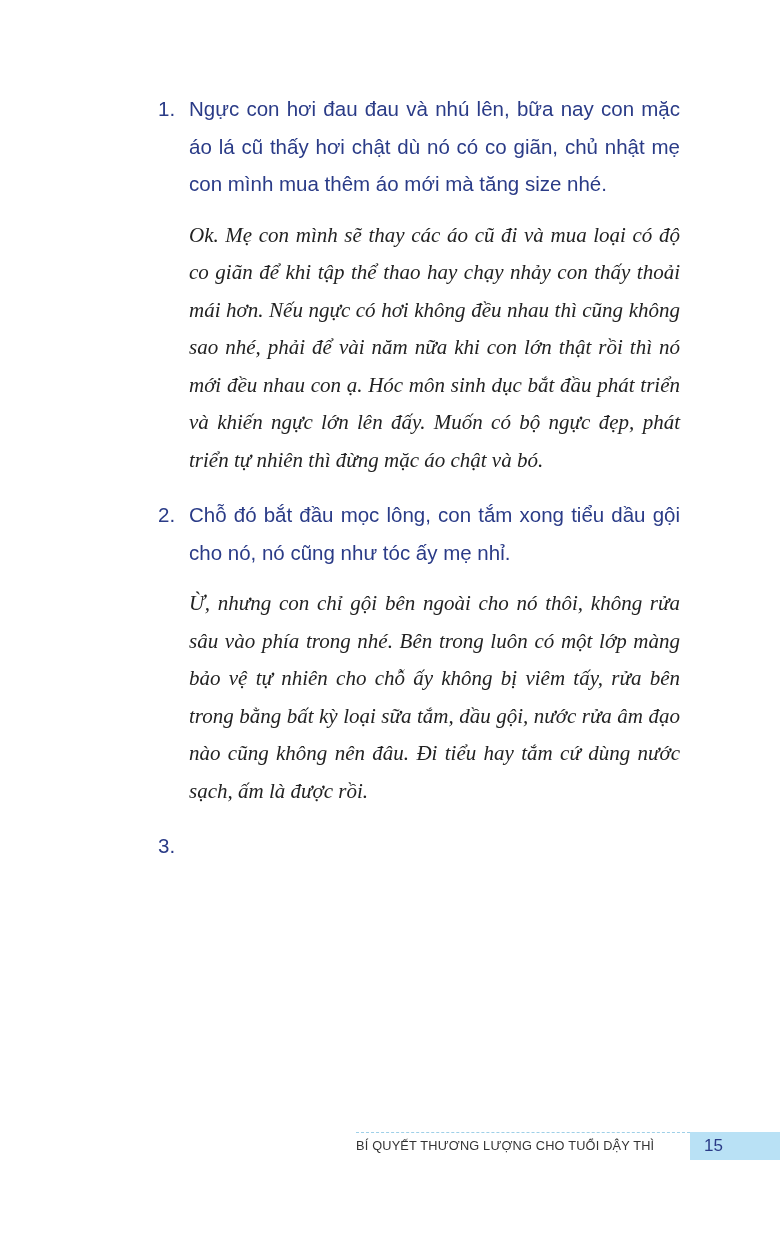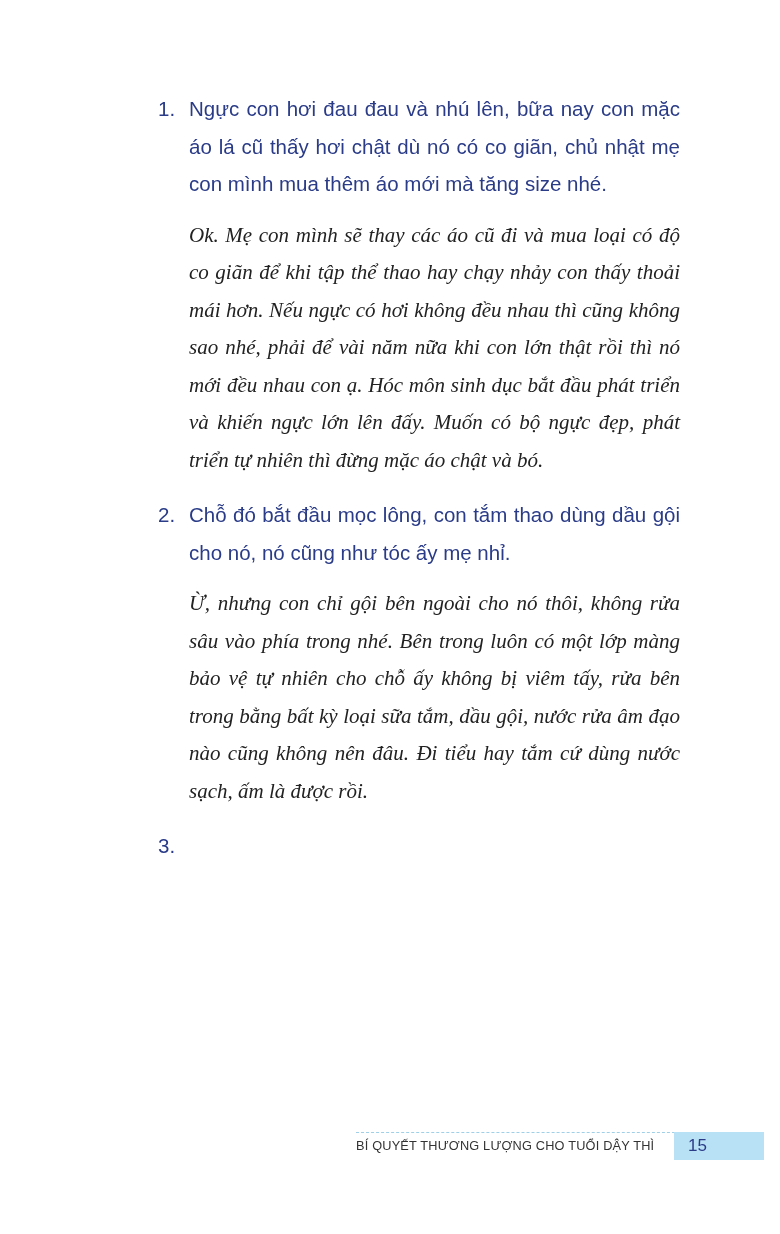--- a/index.html
+++ b/index.html
@@ -80,21 +80,21 @@
       font-family: "Liberation Sans", sans-serif;
       font-size: 13px;
       letter-spacing: 0.2px;
       color: #333333;
       white-space: nowrap;
       transform: scaleX(0.98);
       transform-origin: left center;
     }
     .page-badge {
       position: absolute;
-      left: 318px;
+      left: 334px;
       top: 0;
       width: 90px;
       height: 28px;
       background: #b9e1f5;
     }
     .page-num {
       position: absolute;
       left: 14px;
       top: 4px;
       font-family: "Liberation Sans", sans-serif;
@@ -112,21 +112,21 @@
       <p class="q">
         <span class="num">1.</span>
         <span>Ngực con hơi đau đau và nhú lên, bữa nay con mặc áo lá cũ thấy hơi chật dù nó có co giãn, chủ nhật mẹ con mình mua thêm áo mới mà tăng size nhé.</span>
       </p>
       <p class="a">Ok. Mẹ con mình sẽ thay các áo cũ đi và mua loại có độ co giãn để khi tập thể thao hay chạy nhảy con thấy thoải mái hơn. Nếu ngực có hơi không đều nhau thì cũng không sao nhé, phải để vài năm nữa khi con lớn thật rồi thì nó mới đều nhau con ạ. Hóc môn sinh dục bắt đầu phát triển và khiến ngực lớn lên đấy. Muốn có bộ ngực đẹp, phát triển tự nhiên thì đừng mặc áo chật và bó.</p>
     </div>
 
     <div class="item item-2">
       <p class="q">
         <span class="num">2.</span>
-        <span>Chỗ đó bắt đầu mọc lông, con tắm thao dùng dầu gội cho nó, nó cũng như tóc ấy mẹ nhỉ.</span>
+        <span>Chỗ đó bắt đầu mọc lông, con tắm xong tiểu dầu gội cho nó, nó cũng như tóc ấy mẹ nhỉ.</span>
       </p>
       <p class="a">Ừ, nhưng con chỉ gội bên ngoài cho nó thôi, không rửa sâu vào phía trong nhé. Bên trong luôn có một lớp màng bảo vệ tự nhiên cho chỗ ấy không bị viêm tấy, rửa bên trong bằng bất kỳ loại sữa tắm, dầu gội, nước rửa âm đạo nào cũng không nên đâu. Đi tiểu hay tắm cứ dùng nước sạch, ấm là được rồi.</p>
     </div>
 
     <div class="item item-3">
       <p class="q">
         <span class="num">3.</span>
       </p>
     </div>
 

